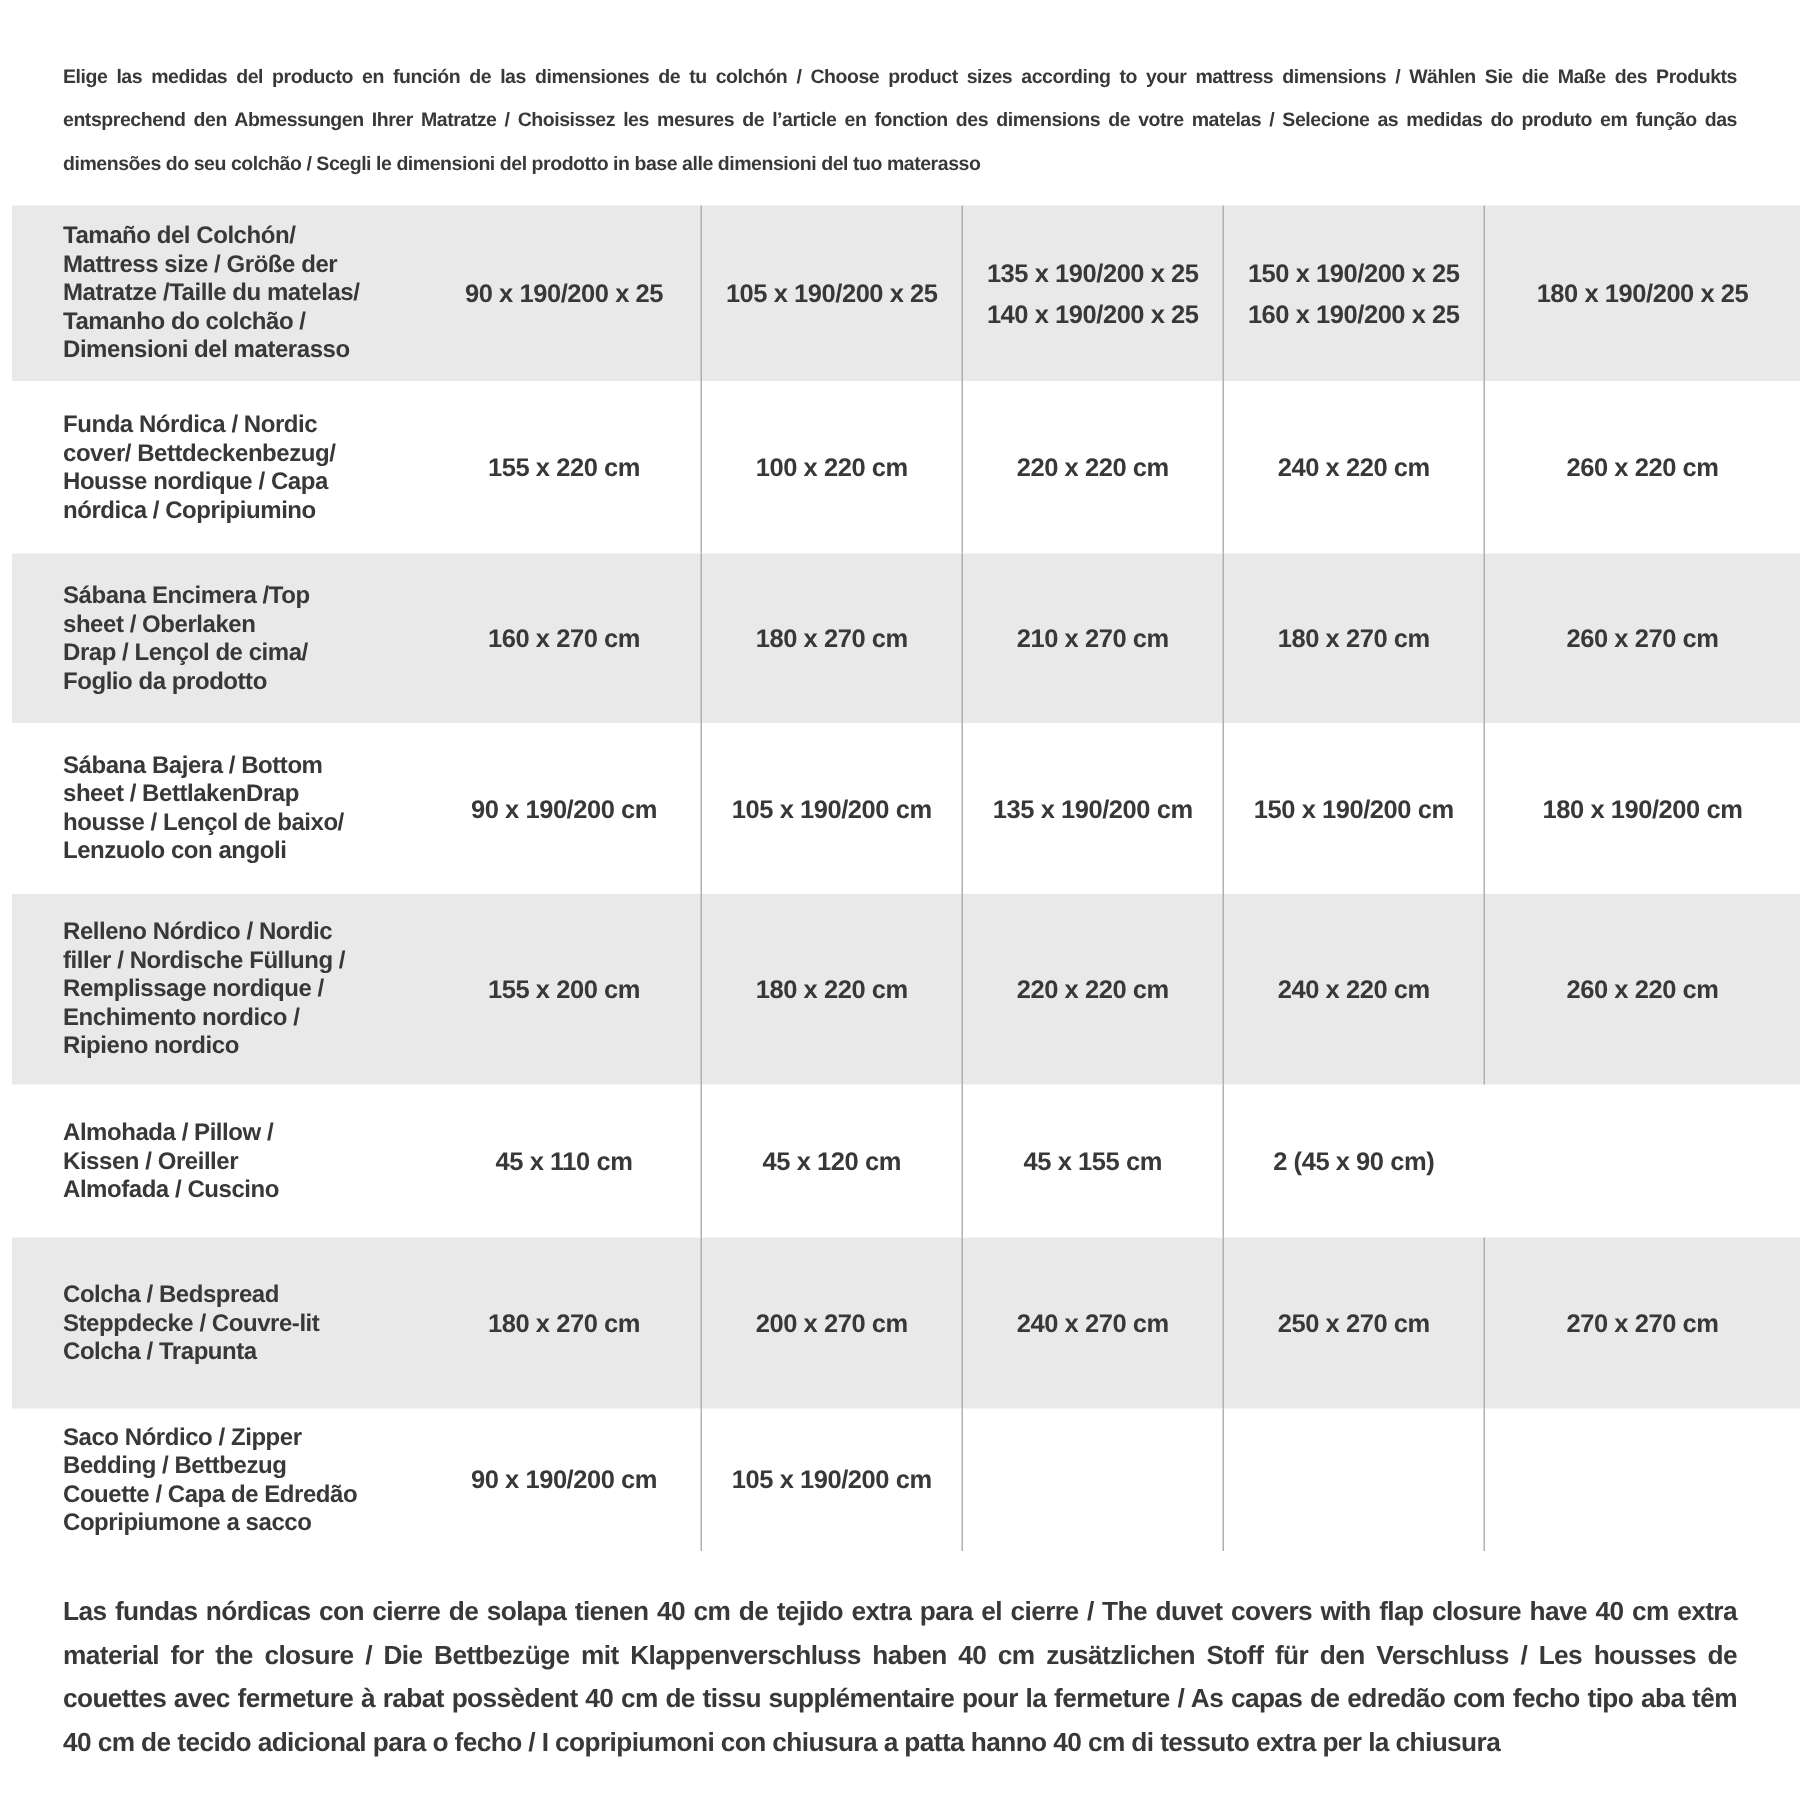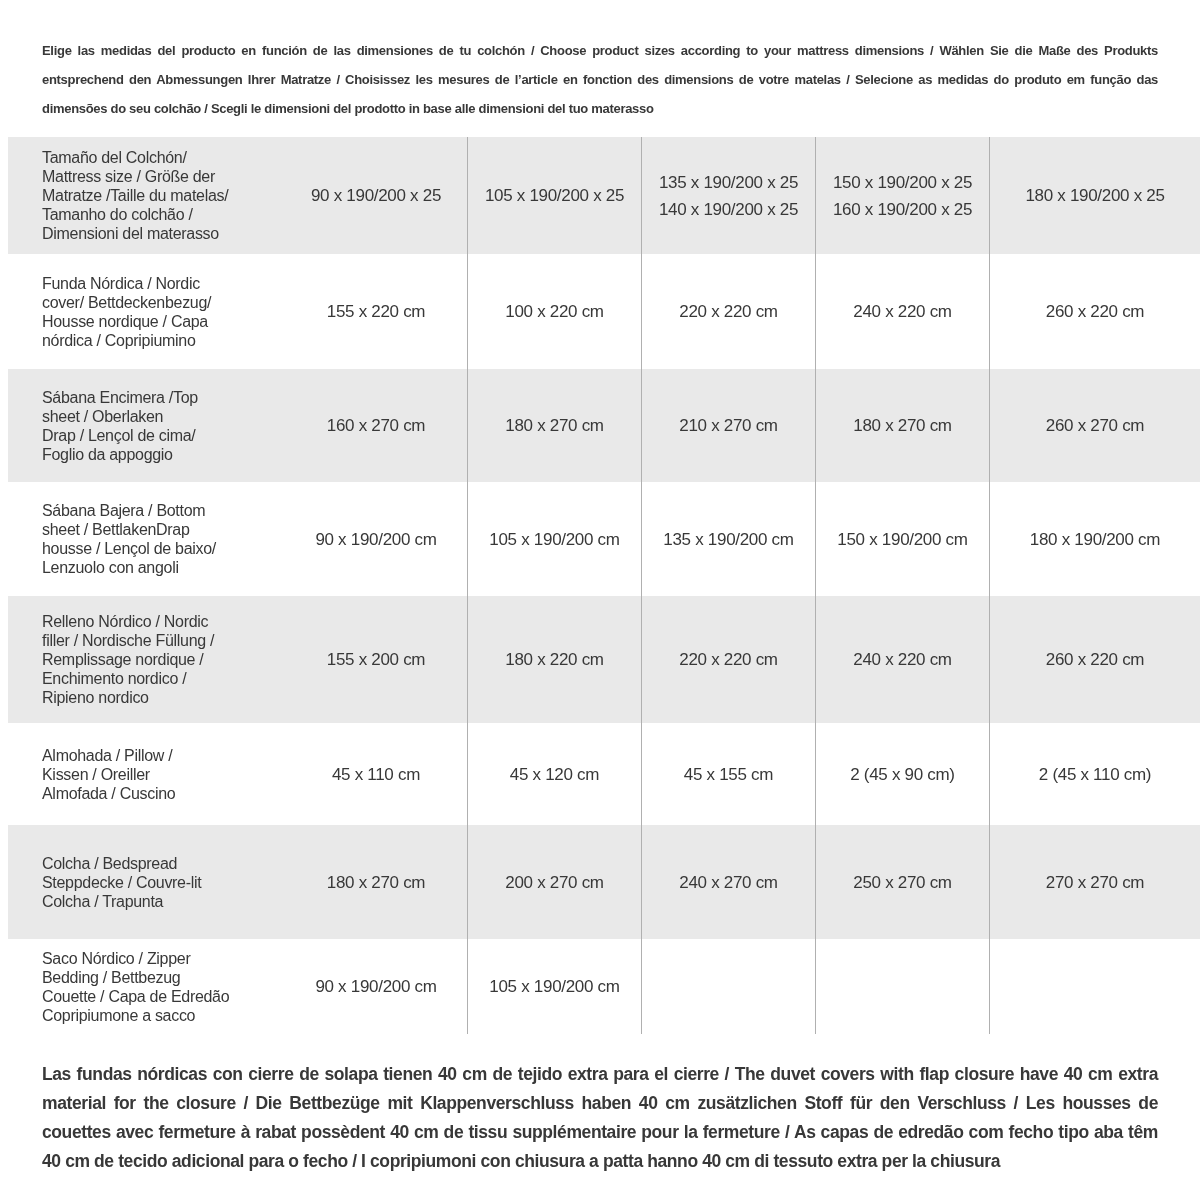--- a/index.html
+++ b/index.html
@@ -33,21 +33,21 @@
   .t-row:nth-child(2) { height: 115px; }
   .t-row:nth-child(3) { height: 113px; }
   .t-row:nth-child(4) { height: 114px; }
   .t-row:nth-child(5) { height: 127px; }
   .t-row:nth-child(6) { height: 102px; }
   .t-row:nth-child(7) { height: 114px; }
   .t-row:nth-child(8) { height: 95px; }
   .cell {
     display: flex;
     align-items: center;
-    font-weight: normal;
+    font-weight: bold;
     white-space: pre-line;
   }
   .cell.label {
     padding-left: 34px;
     padding-right: 6px;
     font-size: 16px;
     line-height: 19px;
     letter-spacing: -0.3px;
     justify-content: flex-start;
     text-align: left;
@@ -100,21 +100,21 @@
     <div class="cell val sep">100 x 220 cm</div>
     <div class="cell val sep">220 x 220 cm</div>
     <div class="cell val sep">240 x 220 cm</div>
     <div class="cell val sep">260 x 220 cm</div>
   </div>
 
   <div class="t-row">
     <div class="cell label">Sábana Encimera /Top
 sheet / Oberlaken
 Drap / Lençol de cima/
-Foglio da appoggio</div>
+Foglio da prodotto</div>
     <div class="cell val">160 x 270 cm</div>
     <div class="cell val sep">180 x 270 cm</div>
     <div class="cell val sep">210 x 270 cm</div>
     <div class="cell val sep">180 x 270 cm</div>
     <div class="cell val sep">260 x 270 cm</div>
   </div>
 
   <div class="t-row">
     <div class="cell label">Sábana Bajera / Bottom
 sheet / BettlakenDrap
@@ -141,21 +141,20 @@
   </div>
 
   <div class="t-row">
     <div class="cell label">Almohada  / Pillow /
 Kissen / Oreiller
 Almofada / Cuscino</div>
     <div class="cell val">45 x 110 cm</div>
     <div class="cell val sep">45 x 120 cm</div>
     <div class="cell val sep">45 x 155 cm</div>
     <div class="cell val sep">2 (45 x 90 cm)</div>
-    <div class="cell val sep">2 (45 x 110 cm)</div>
   </div>
 
   <div class="t-row">
     <div class="cell label">Colcha / Bedspread
 Steppdecke / Couvre-lit
 Colcha / Trapunta</div>
     <div class="cell val">180 x 270 cm</div>
     <div class="cell val sep">200 x 270 cm</div>
     <div class="cell val sep">240 x 270 cm</div>
     <div class="cell val sep">250 x 270 cm</div>

